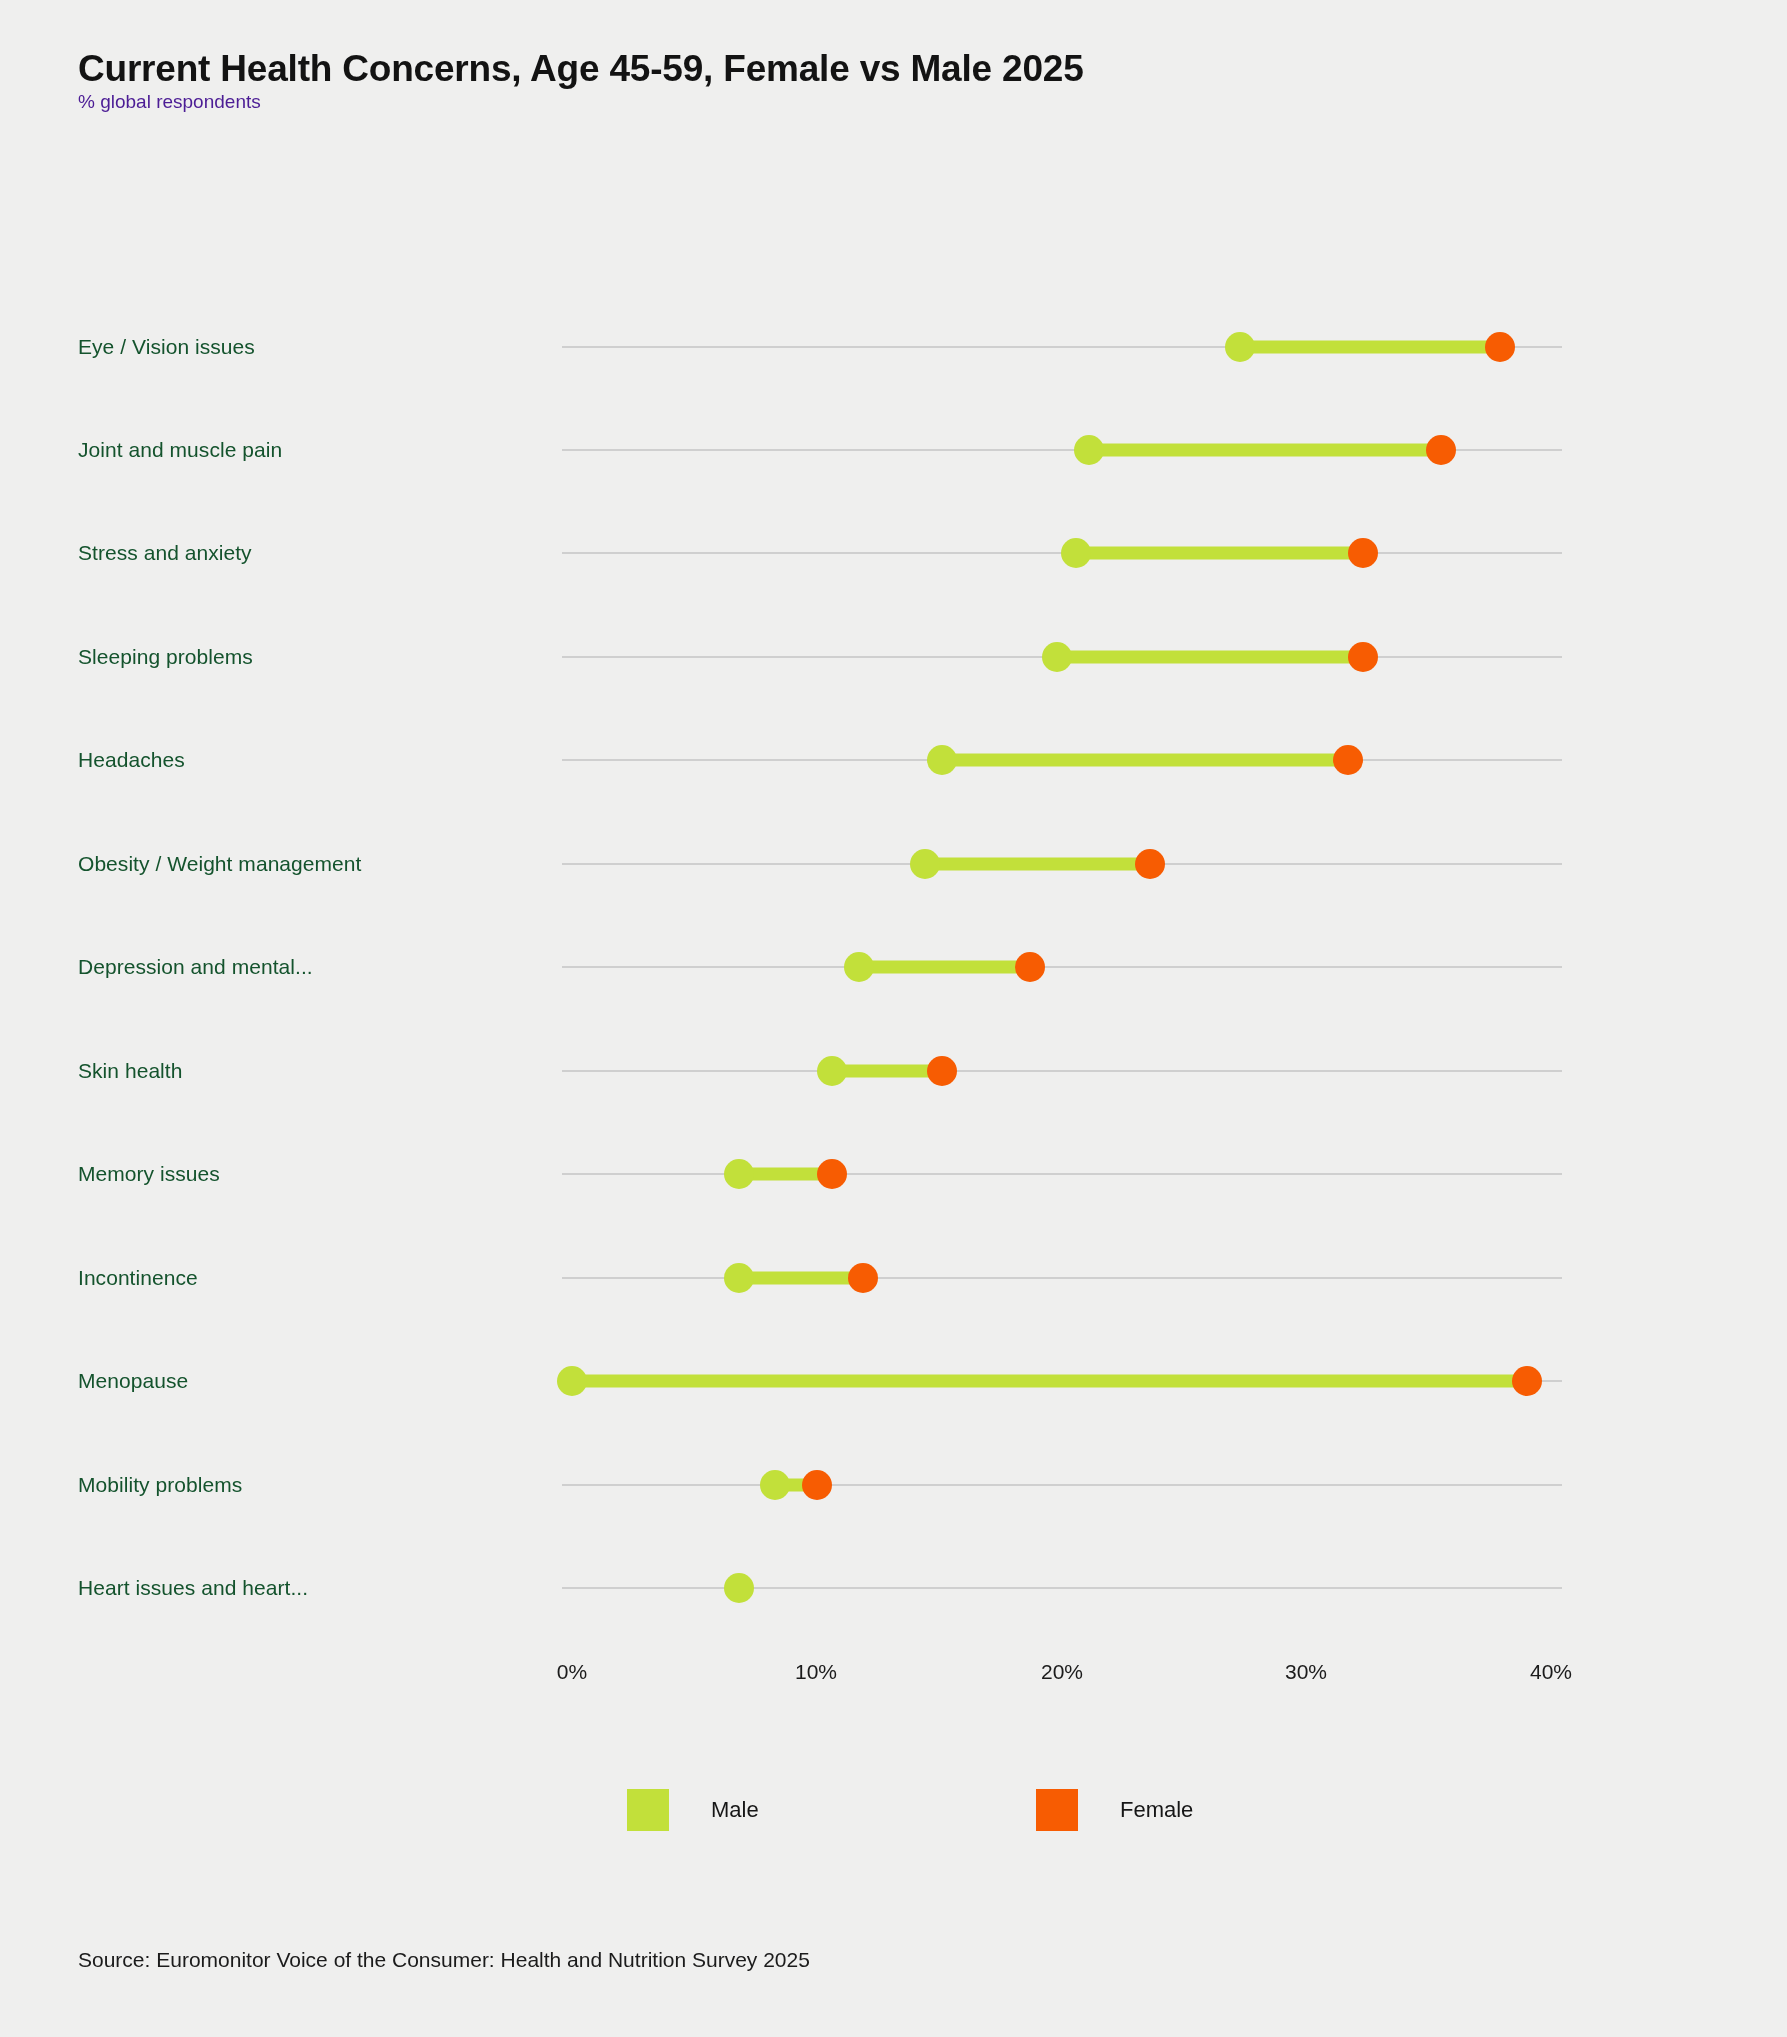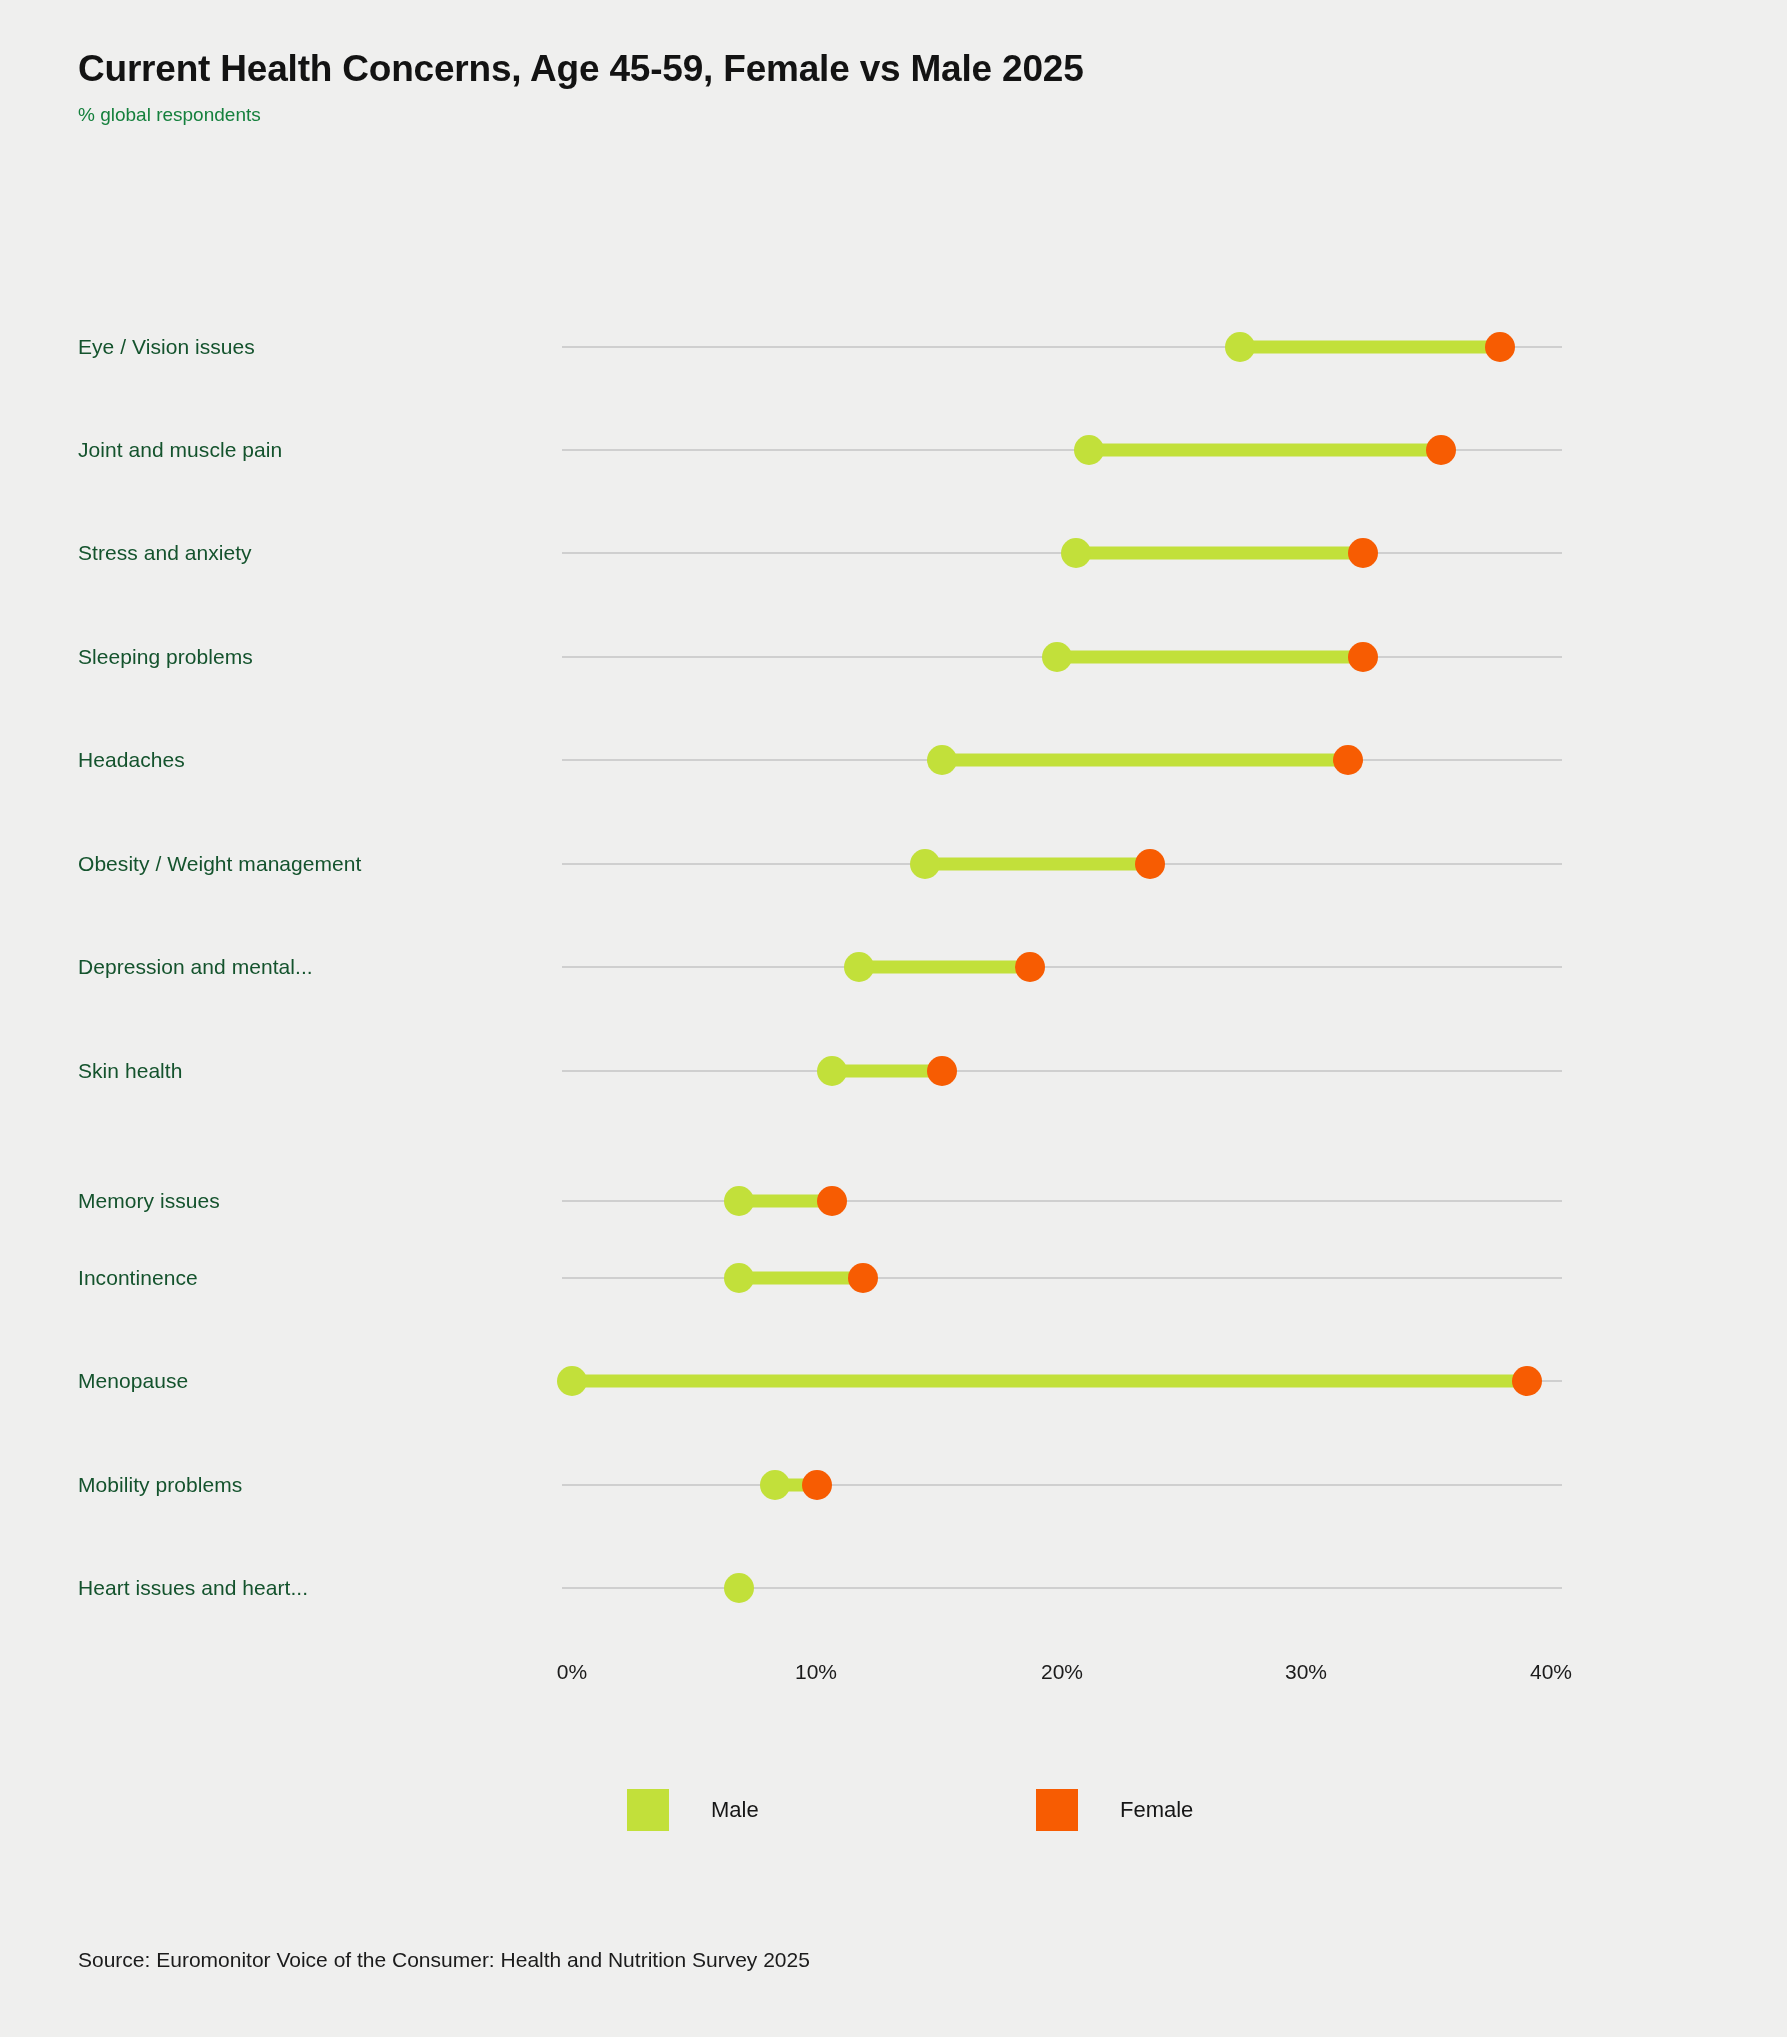--- a/index.html
+++ b/index.html
@@ -28,22 +28,22 @@
     font-weight: 700;
     letter-spacing: -0.2px;
     color: #131313;
     line-height: 1.15;
     margin: 0;
     white-space: nowrap;
   }
   #chart-subtitle {
     font-size: 19px;
     font-weight: 400;
-    color: #15803d;
-    margin-top: 13px;
+    color: #4c1d95;
+    margin-top: 0;
     line-height: 1.2;
   }
 
   
   #plot {
     position: absolute;
     left: 0;
     top: 0;
     width: 1787px;
     height: 2038px;
@@ -201,21 +201,21 @@
       <div class="dot" title="Male: 11.7%" style="left: 859px; background: rgb(194, 224, 58);"></div>
       <div class="dot" title="Female: 18.7%" style="left: 1030px; background: rgb(247, 92, 2);"></div>
     </div>
     <div class="row" style="top: 1019px;">
       <div class="row-label">Skin health</div>
       <div class="row-track" style="left: 562px; width: 1000px; background: rgb(207, 207, 207);"></div>
       <div class="row-connector" style="left: 832px; width: 110px; background: rgb(194, 224, 58);"></div>
       <div class="dot" title="Male: 10.6%" style="left: 832px; background: rgb(194, 224, 58);"></div>
       <div class="dot" title="Female: 15.1%" style="left: 942px; background: rgb(247, 92, 2);"></div>
     </div>
-    <div class="row" style="top: 1149px;">
+    <div class="row" style="top: 1122px;">
       <div class="row-label">Memory issues</div>
       <div class="row-track" style="left: 562px; width: 1000px; background: rgb(207, 207, 207);"></div>
       <div class="row-connector" style="left: 739px; width: 93px; background: rgb(194, 224, 58);"></div>
       <div class="dot" title="Male: 6.8%" style="left: 739px; background: rgb(194, 224, 58);"></div>
       <div class="dot" title="Female: 10.6%" style="left: 832px; background: rgb(247, 92, 2);"></div>
     </div>
     <div class="row" style="top: 1226px;">
       <div class="row-label">Incontinence</div>
       <div class="row-track" style="left: 562px; width: 1000px; background: rgb(207, 207, 207);"></div>
       <div class="row-connector" style="left: 739px; width: 125px; background: rgb(194, 224, 58);"></div>

